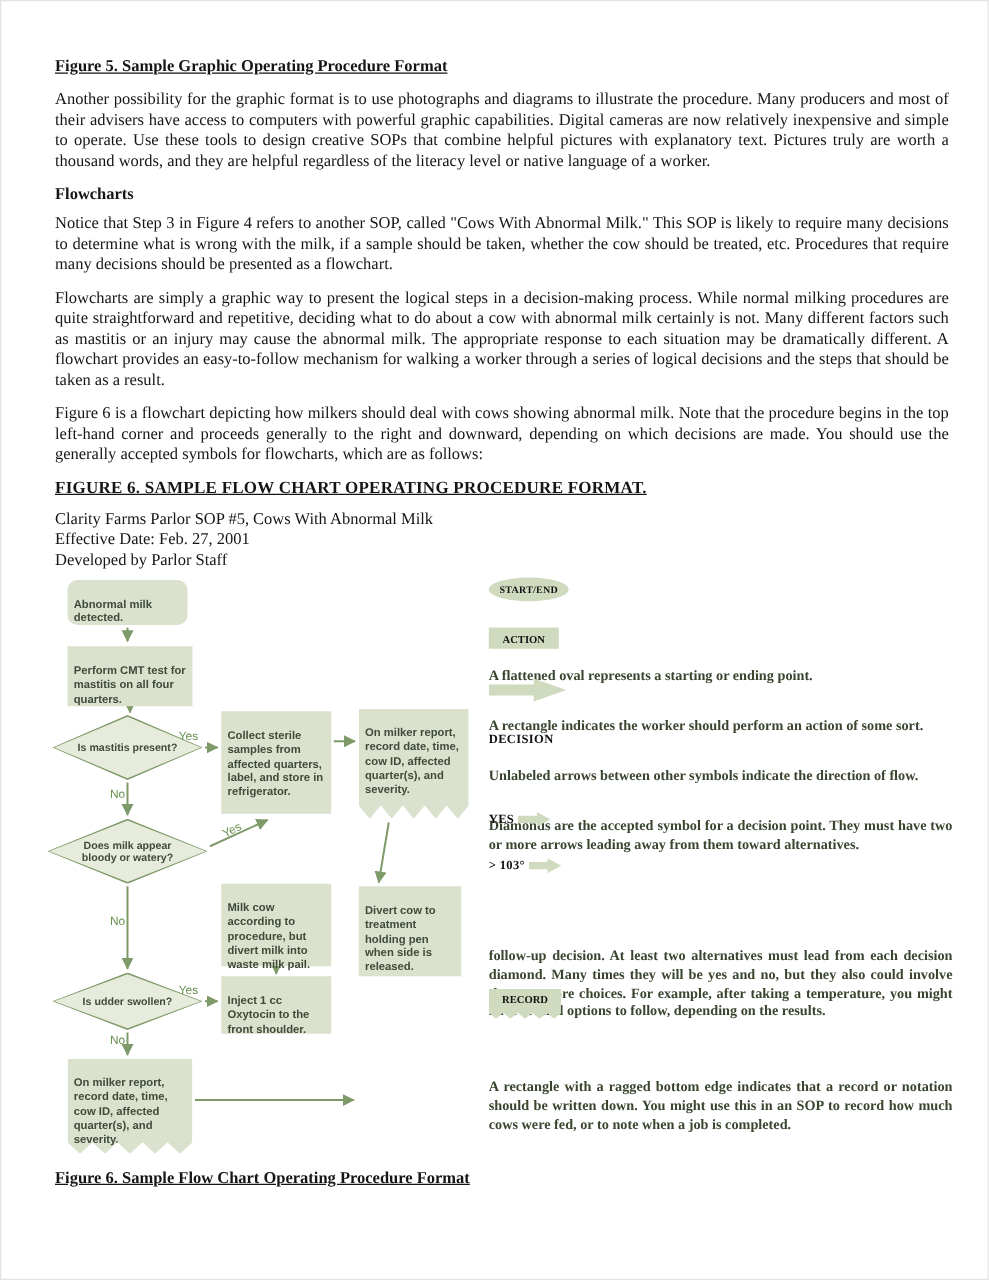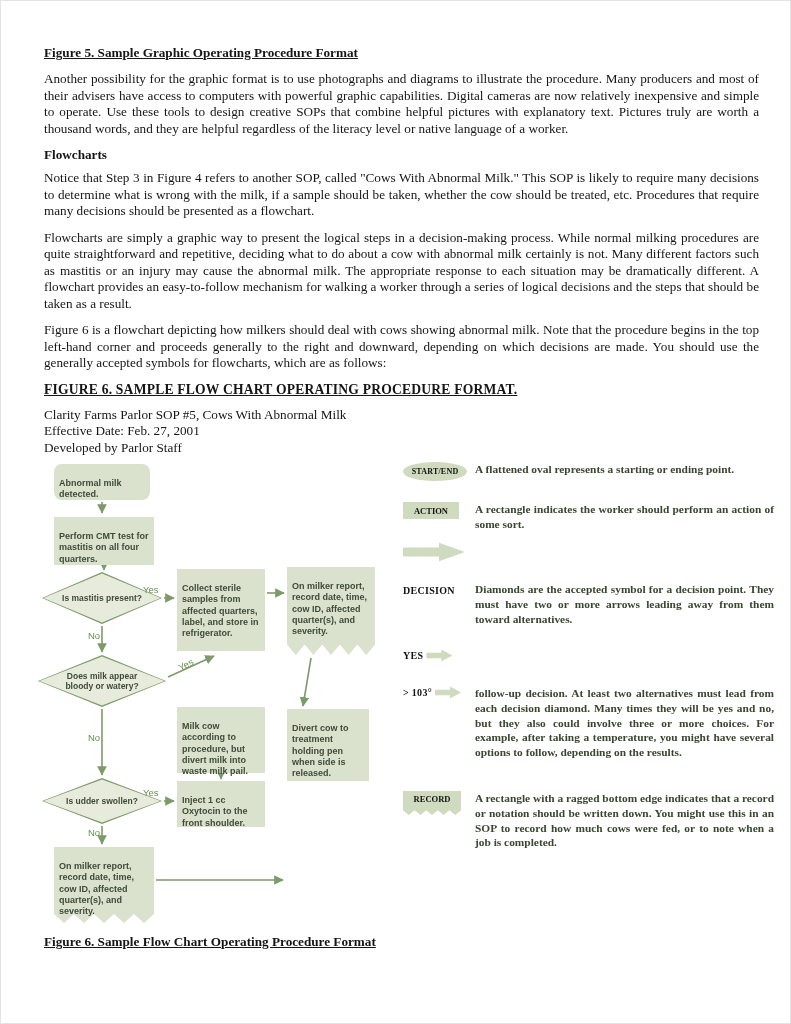--- a/index.html
+++ b/index.html
@@ -38,21 +38,21 @@
     font-family:"Liberation Sans",sans-serif;font-weight:bold;
     font-size:8.5px;line-height:10.2px;color:var(--node-text,#3f4a38);
     padding:0 14px;box-sizing:border-box;
   }
   .flabel{
     position:absolute;font-family:"Liberation Sans",sans-serif;
     font-size:9.5px;color:var(--label-green,#679150);
   }
 
   .legend{position:absolute;left:347px;top:0;width:371px;}
-  .lrow{position:absolute;left:12px;width:100%;display:flex;align-items:flex-start;}
+  .lrow{position:absolute;left:0;width:100%;display:flex;align-items:flex-start;flex-direction:column;}
   .lsym{flex:0 0 72px;width:72px;}
   .ltext{
     flex:1;font-weight:bold;font-size:11.4px;line-height:14.8px;
     color:var(--legend-text,#39452f);text-align:justify;
   }
   .sym-oval{
     width:64px;height:19px;background:var(--legend-shape,#cfdabf);border-radius:50%;
     display:flex;align-items:center;justify-content:center;
     font-weight:bold;font-size:8px;color:#111;letter-spacing:.2px;
   }
@@ -178,20 +178,21 @@
               <span>ACTION</span>
             </div>
           </div>
         <div class="ltext">A rectangle indicates the worker should perform an action of some sort.</div>
       </div>
 
       <div class="lrow" style="top:80px;">
         <div class="lsym">
             <div class="sym-arrowbig"></div>
           </div>
+        <div class="ltext">Unlabeled arrows between other symbols indicate the direction of flow.</div>
       </div>
 
       <div class="lrow" style="top:120px;">
         <div class="lsym"><span class="sym-word">DECISION</span></div>
         <div class="ltext">Diamonds are the accepted symbol for a decision point. They must have two or more arrows leading away from them toward alternatives.</div>
       </div>
 
       <div class="lrow" style="top:187px;">
         <div class="lsym">
             <div class="symline">

